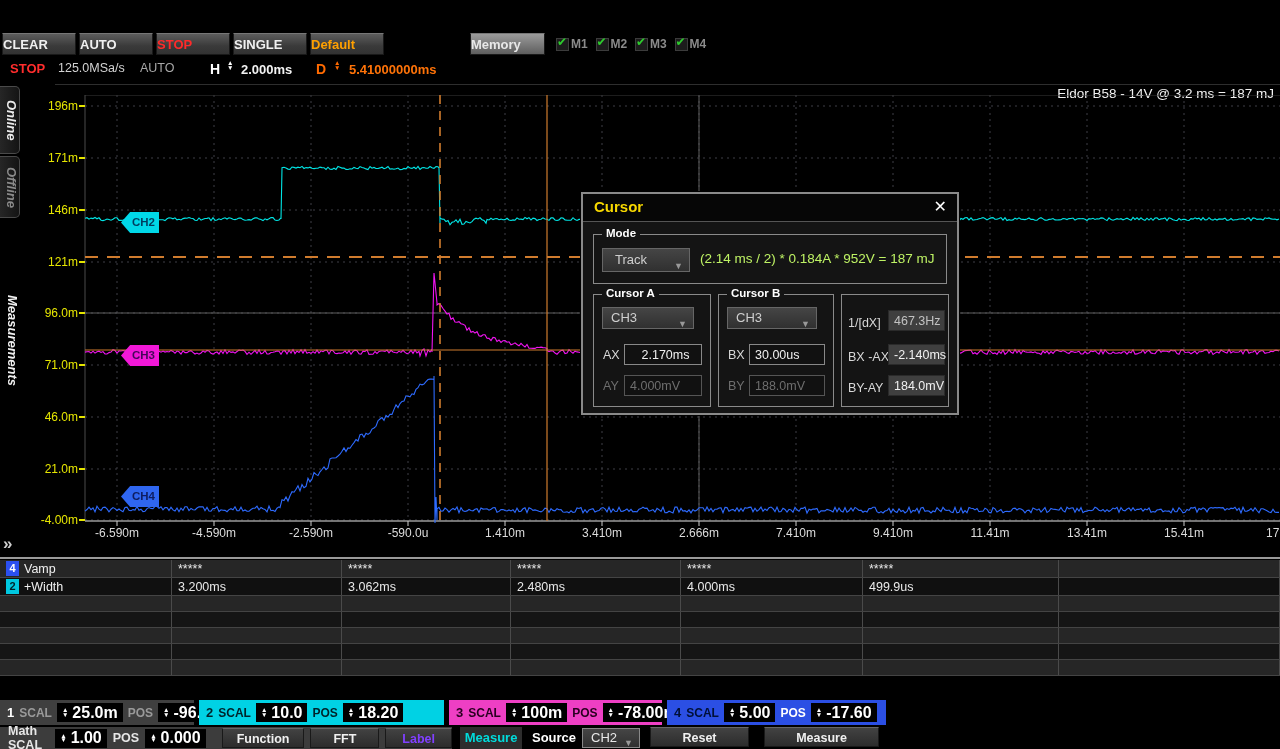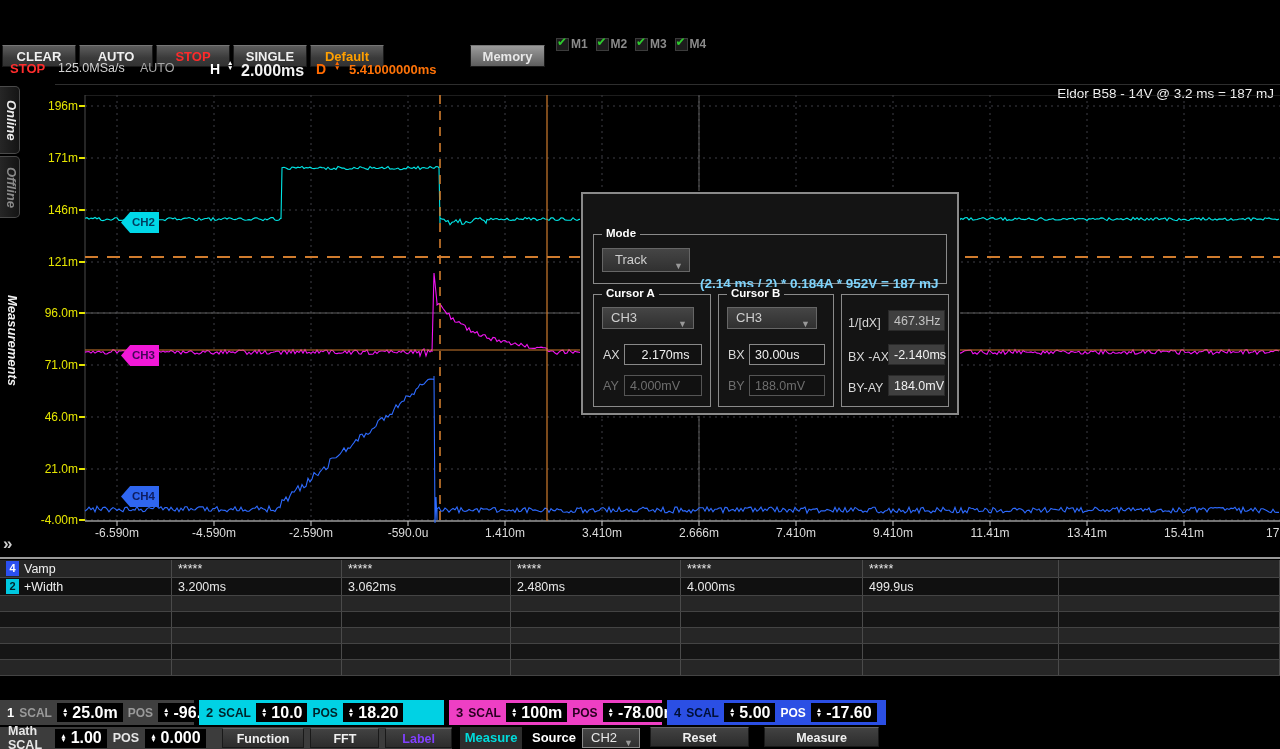--- a/index.html
+++ b/index.html
@@ -2,37 +2,37 @@
 <html><head>
 <meta charset="utf-8">
 <style>
   html,body{margin:0;padding:0;background:#000;}
   #screen{position:relative;width:1280px;height:749px;background:#000;overflow:hidden;
     font-family:"Liberation Sans","DejaVu Sans",sans-serif;color:#e8e8e8;}
   .abs{position:absolute;}
 
   
   #toolbar{left:0;top:33px;width:1280px;height:23px;}
-  .tb-btn{position:absolute;top:12px;height:22px;width:74px;line-height:22px;text-align:center;
+  .tb-btn{position:absolute;top:0;height:22px;width:74px;line-height:22px;
     font-weight:bold;font-size:13px;background:linear-gradient(180deg,#5d5d5d,#3a3a3a 60%,#323232);
     border:1px solid #191919;border-top-color:#777;box-sizing:border-box;}
   .mem-btn{background:linear-gradient(180deg,#9b9b9b,#5e5e5e)!important;}
   .mcheck{position:absolute;top:3px;height:16px;display:flex;align-items:center;gap:2px;}
   .mbox{width:11px;height:11px;background:#1c1c1c;border:1px solid #3c3c3c;position:relative;}
   .mbox:after{content:"✔";position:absolute;left:0px;top:-4px;font-size:12px;color:#2ecc2e;font-weight:bold;}
   .mlabel{color:#8a8a8a;font-size:12px;font-weight:bold;}
 
   
   #statusrow{left:0;top:58px;width:1280px;height:24px;}
   #statusrow span{position:absolute;top:3px;}
   .st-stop{left:10px;color:#ff2d2d;font-weight:bold;font-size:13px;}
   .st-rate{left:58px;color:#d2d2d2;font-size:12.5px;}
   .st-auto{left:140px;color:#a8a8a8;font-size:12.5px;}
   .st-h{left:210px;color:#fff;font-weight:bold;font-size:14px;}
-  .st-hv{left:241px;color:#f2f2f2;font-size:16px;font-weight:bold;top:4px!important;}
+  .st-hv{left:241px;color:#f2f2f2;font-size:13px;font-weight:bold;top:4px!important;}
   .st-d{left:316px;color:#ff6a00;font-weight:bold;font-size:14px;}
   .st-dv{left:349px;color:#ff7308;font-size:13px;font-weight:bold;top:4px!important;}
   .spin{display:inline-flex;flex-direction:column;justify-content:center;line-height:4.5px;
     font-size:6.5px;vertical-align:middle;}
   #spin-h{left:227px;top:5px;color:#fff;}
   #spin-d{left:334px;top:5px;color:#ff6a00;}
 
   #anno-title{right:6px;top:86px;font-size:13.5px;color:#f2f2f2;}
   .hline84{left:55px;top:84px;width:1225px;height:1px;background:#2e2e2e;}
 
@@ -62,21 +62,21 @@
   #dlg-title .t{position:absolute;left:11px;top:4px;color:#f7d800;font-weight:bold;font-size:15px;}
   #dlg-close{position:absolute;right:10px;top:3px;color:#fff;font-size:16px;font-weight:bold;cursor:default;}
   .group{position:absolute;border:1px solid #8a8a8a;box-sizing:border-box;}
   .group>.glabel{position:absolute;left:8px;top:-8px;background:#141414;padding:0 4px;
     font-size:11.5px;font-weight:bold;color:#fff;}
   #grp-mode{left:10px;top:40px;width:354px;height:50px;}
   .dd{position:absolute;background:linear-gradient(180deg,#454545,#303030);border:1px solid #666;
     box-sizing:border-box;color:#cfcfcf;font-size:13px;line-height:20px;padding-left:8px;}
   .dd .caret{position:absolute;right:6px;top:0;color:#999;font-size:9px;}
   #dd-track{left:8px;top:13px;width:88px;height:24px;line-height:22px;padding-left:12px;}
-  #formula{position:absolute;left:106px;top:16px;font-size:13.5px;font-weight:bold;color:#7dd3fc;margin-top:25px;}
+  #formula{position:absolute;left:106px;top:16px;font-size:13.5px;font-weight:normal;color:#bef264;}
   #grp-a{left:10px;top:100px;width:118px;height:113px;}
   #grp-b{left:135px;top:100px;width:116px;height:113px;}
   #grp-r{left:258px;top:100px;width:108px;height:113px;}
   .dd-ch{left:8px;top:12px;width:92px;height:22px;}
   .frow{position:absolute;font-size:12.5px;color:#d8d8d8;}
   .fbox{position:absolute;height:21px;line-height:21px;background:#111;border:1px solid #888;
     box-sizing:border-box;color:#f0f0f0;font-size:12.5px;padding-left:5px;}
   .fbox.dis{color:#6e6e6e;border-color:#555;}
   .flabel-dis{color:#6e6e6e;}
   .rbox{position:absolute;height:21px;line-height:21px;background:#3f3f3f;border:1px solid #2a2a2a;
@@ -257,20 +257,24 @@
       <div class="xl abs" style="left: 1184px;">15.41m</div>
       <div class="xl abs" style="left: 1281px;">17.41</div>
     </div>
   <div id="chmarkers">
       <div class="chmark" style="top: 212px; background: rgb(0, 216, 232);">CH2</div>
       <div class="chmark" style="top: 345px; background: rgb(242, 24, 216);">CH3</div>
       <div class="chmark" style="top: 486px; background: rgb(47, 102, 240);">CH4</div>
     </div>
 
   <div class="abs" id="dialog">
+    <div id="dlg-title">
+      <span class="t">Cursor</span>
+      <span id="dlg-close">✕</span>
+    </div>
     <div class="group" id="grp-mode">
       <span class="glabel">Mode</span>
       <div class="dd" id="dd-track">
         <span>Track</span>
         <span class="caret" style="top:6px;">▼</span>
       </div>
       <span id="formula">(2.14 ms / 2) * 0.184A * 952V = 187 mJ</span>
     </div>
     <div class="group" id="grp-a">
       <span class="glabel">Cursor A</span>

